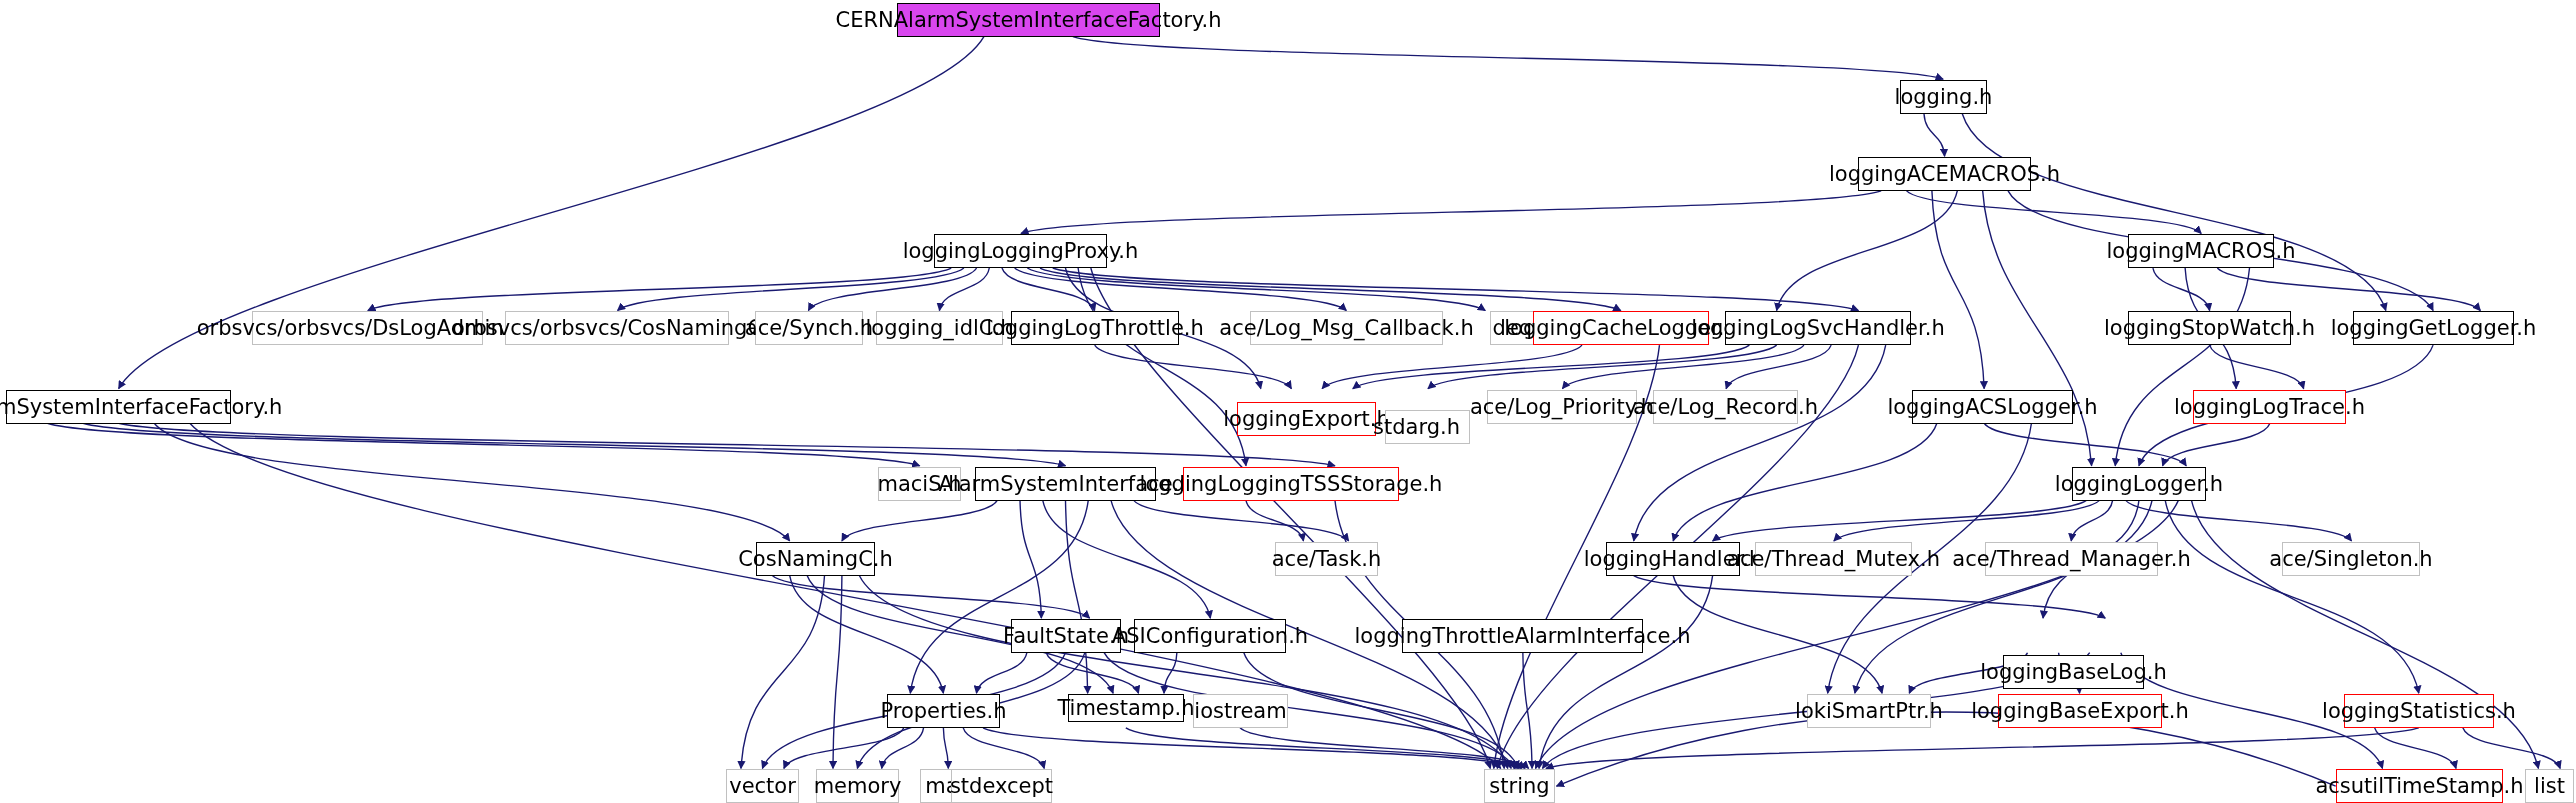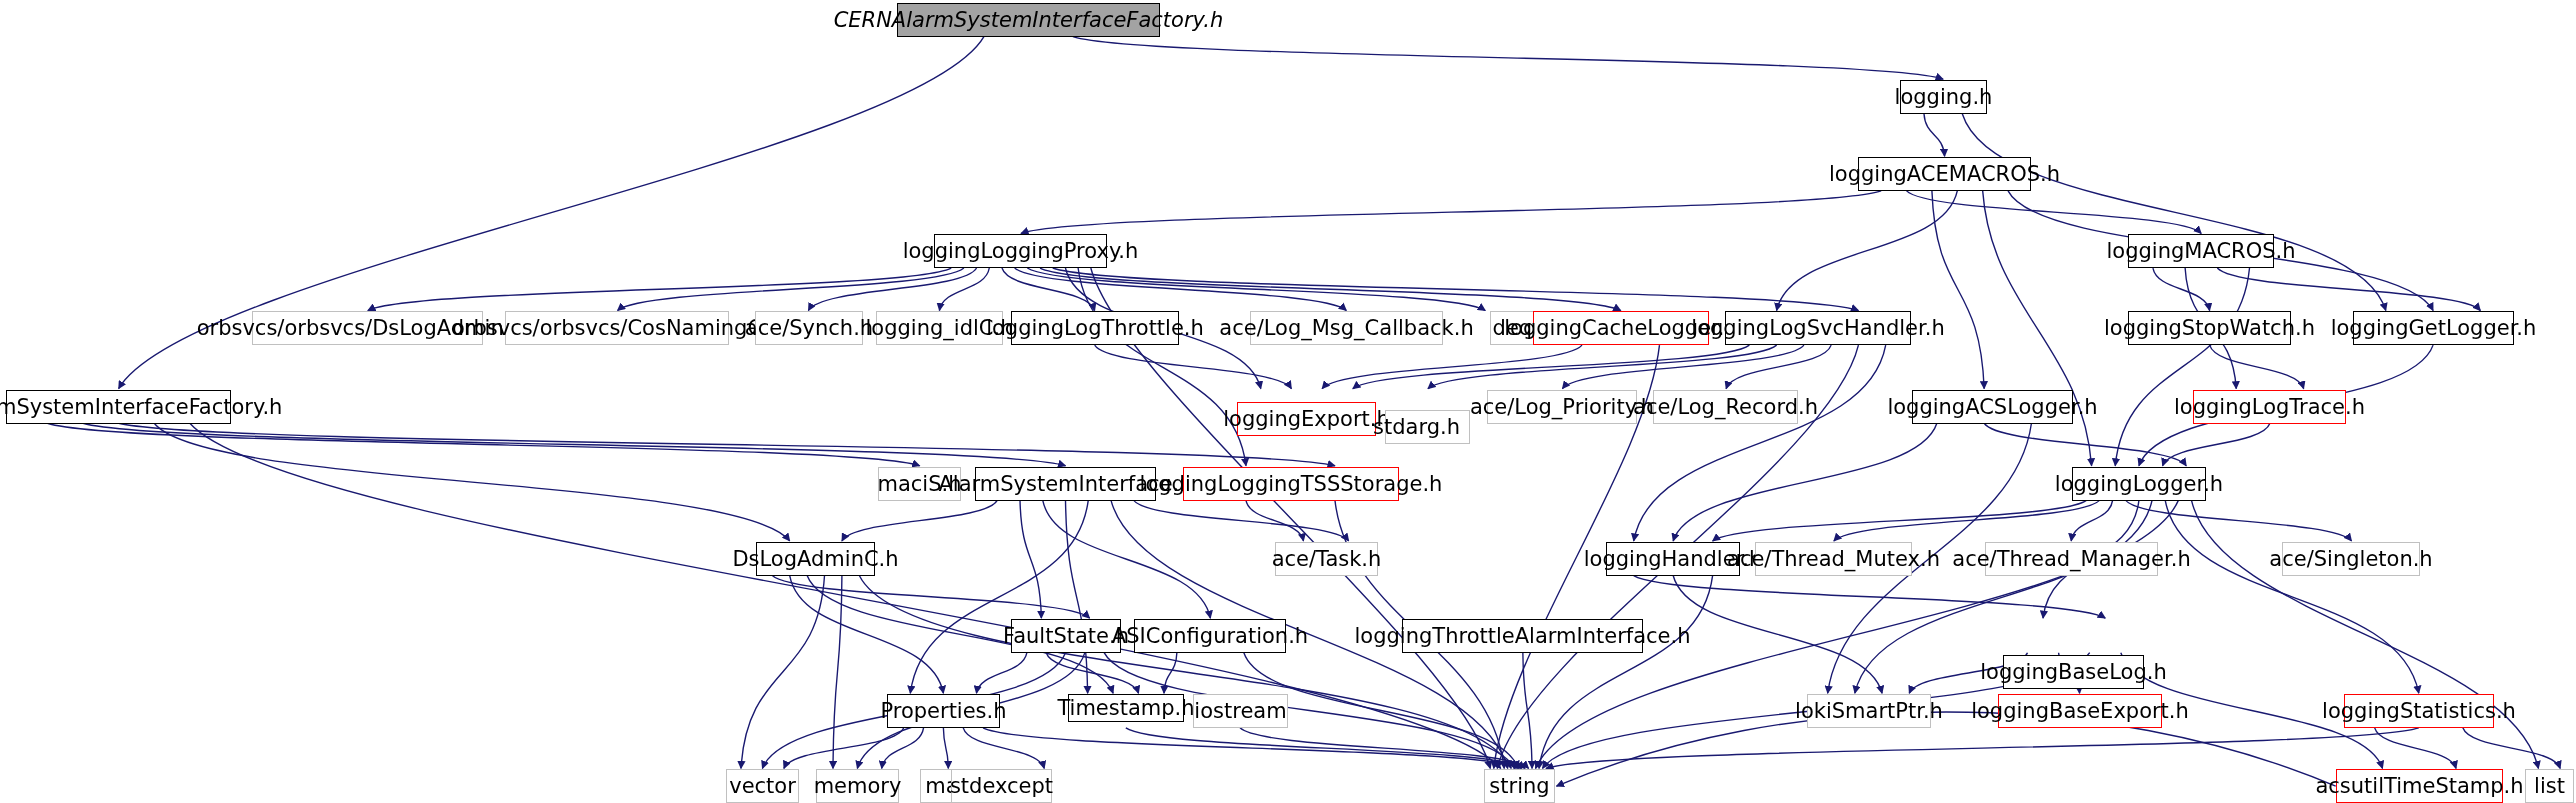--- a/index.html
+++ b/index.html
@@ -25,21 +25,21 @@
     color:#000000;
     font-size:21px;
     line-height:1;
     letter-spacing:0px;
     height:34px;
     padding:0 9px;
     cursor:default;
   }
   .node.solid{border:1.6px solid #000000;}
   .node.red{border:1.6px solid #ff0000;}
-  .node.root{border:1.6px solid #000000;background:#a3a3a3;font-style:italic;}
+  .node.root{border:1.6px solid #000000;background:#d946ef;}
   .node span{pointer-events:none;}
 </style>
 </head>
 <body>
 
 <div id="canvas">
   <svg id="edges" viewBox="0 0 2605 813" xmlns="http://www.w3.org/2000/svg">
     <defs>
       <marker id="arrow" viewBox="0 0 10 10" refX="9" refY="5" markerWidth="6" markerHeight="6" orient="auto-start-reverse">
         <path d="M 0 0 L 10 5 L 0 10 z" fill="#191970"></path>
@@ -220,21 +220,21 @@
       <div class="node solid" style="left: 975px; top: 467px; width: 181px; height: 34px;">
         <span>AlarmSystemInterface.h</span>
       </div>
       <div class="node red" style="left: 1183px; top: 467px; width: 216px; height: 34px;">
         <span>loggingLoggingTSSStorage.h</span>
       </div>
       <div class="node solid" style="left: 2072px; top: 467px; width: 134px; height: 34px;">
         <span>loggingLogger.h</span>
       </div>
       <div class="node solid" style="left: 756px; top: 542px; width: 119px; height: 34px;">
-        <span>DsLogAdminC.h</span>
+        <span>CosNamingC.h</span>
       </div>
       <div class="node " style="left: 1275px; top: 542px; width: 103px; height: 34px;">
         <span>ace/Task.h</span>
       </div>
       <div class="node solid" style="left: 1606px; top: 542px; width: 134px; height: 34px;">
         <span>loggingHandler.h</span>
       </div>
       <div class="node " style="left: 1755px; top: 542px; width: 157px; height: 34px;">
         <span>ace/Thread_Mutex.h</span>
       </div>

